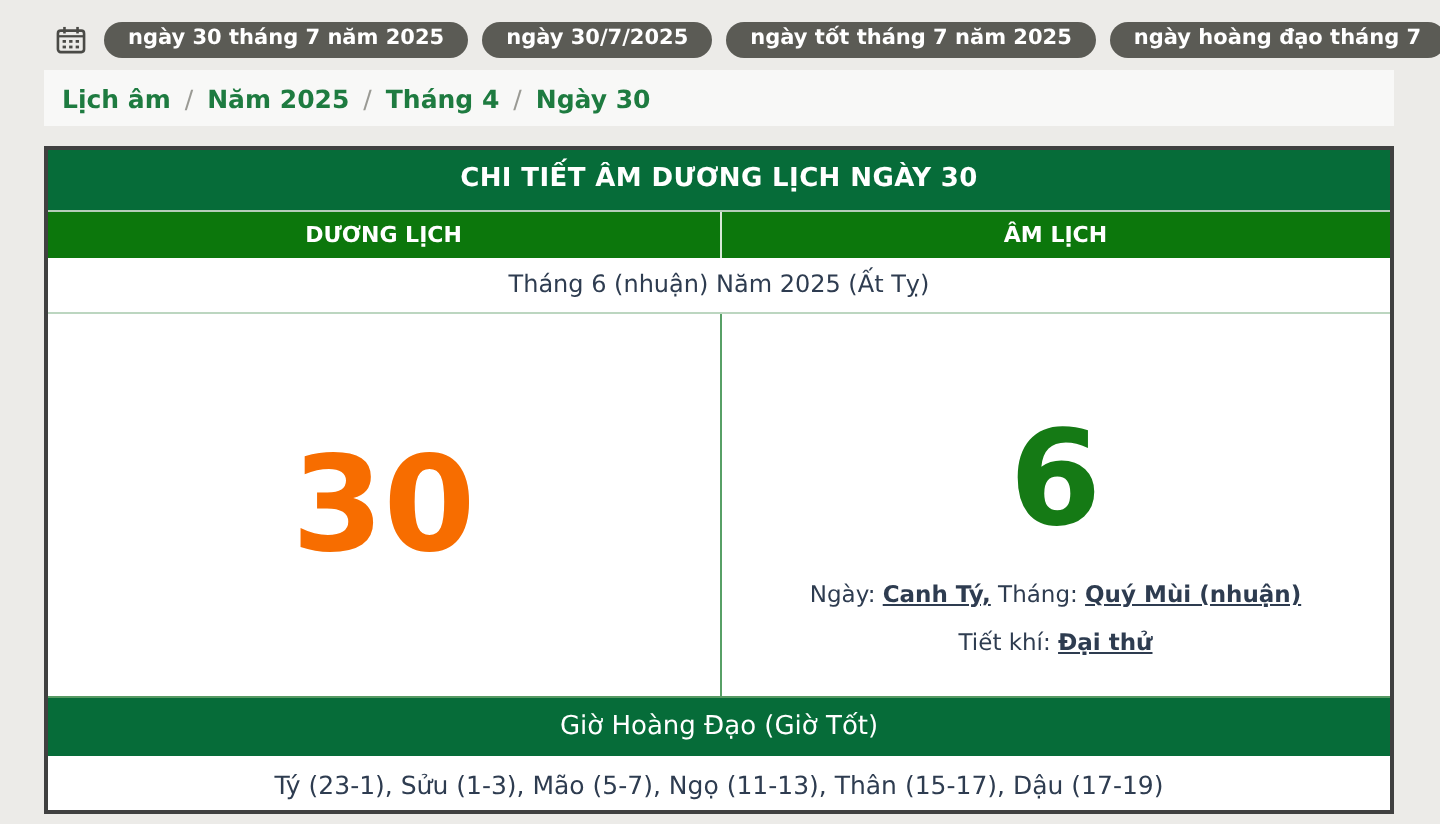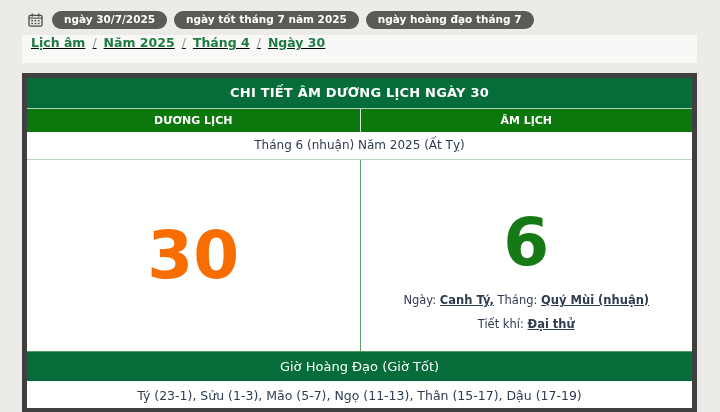--- a/index.html
+++ b/index.html
@@ -25,31 +25,30 @@
     padding: 3px 12px 4px 12px;
     white-space: nowrap;
     line-height: 1.1;
     cursor: pointer;
   }
   
   .crumb-strip {
     margin: 5px 23px 0 22px;
     background: #f8f8f7;
     height: 28px;
-    display: flex; 
+    display: flex; align-items: center;
     padding-left: 9px;
     font-size: 12.5px;
-    text-decoration: underline;
   }
   .crumb-link { color: #1e7b40; font-weight: bold; text-decoration: none; cursor: pointer; }
   .crumb-sep { color: #9a9a94; margin: 0 7px; font-weight: normal; }
   
   .detail-table {
     margin: 10px 23px 0 22px;
-    border: 5px solid #404040;
+    border: 2px solid #404040;
     background: #ffffff;
   }
   .t-title {
     background: #066c39;
     color: #ffffff;
     font-weight: bold;
     font-size: 13px;
     text-align: center;
     height: 30px;
     line-height: 30px;
@@ -127,20 +126,21 @@
     <line x1="1" y1="5.5" x2="15" y2="5.5" stroke="#4a4a46" stroke-width="1.2"></line>
     <g fill="#4a4a46">
       <rect x="3.5" y="7.5" width="1.8" height="1.5"></rect>
         <rect x="7" y="7.5" width="1.8" height="1.5"></rect>
         <rect x="10.5" y="7.5" width="1.8" height="1.5"></rect>
       <rect x="3.5" y="10.5" width="1.8" height="1.5"></rect>
         <rect x="7" y="10.5" width="1.8" height="1.5"></rect>
         <rect x="10.5" y="10.5" width="1.8" height="1.5"></rect>
     </g>
   </svg>
+  <span class="tag-pill">ngày 30 tháng 7 năm 2025</span>
   <span class="tag-pill">ngày 30/7/2025</span>
   <span class="tag-pill">ngày tốt tháng 7 năm 2025</span>
   <span class="tag-pill">ngày hoàng đạo tháng 7</span>
 </div>
 
 <div class="crumb-strip">
   <a class="crumb-link">Lịch âm</a>
   <span class="crumb-sep">/</span>
   <a class="crumb-link">Năm 2025</a>
   <span class="crumb-sep">/</span>

